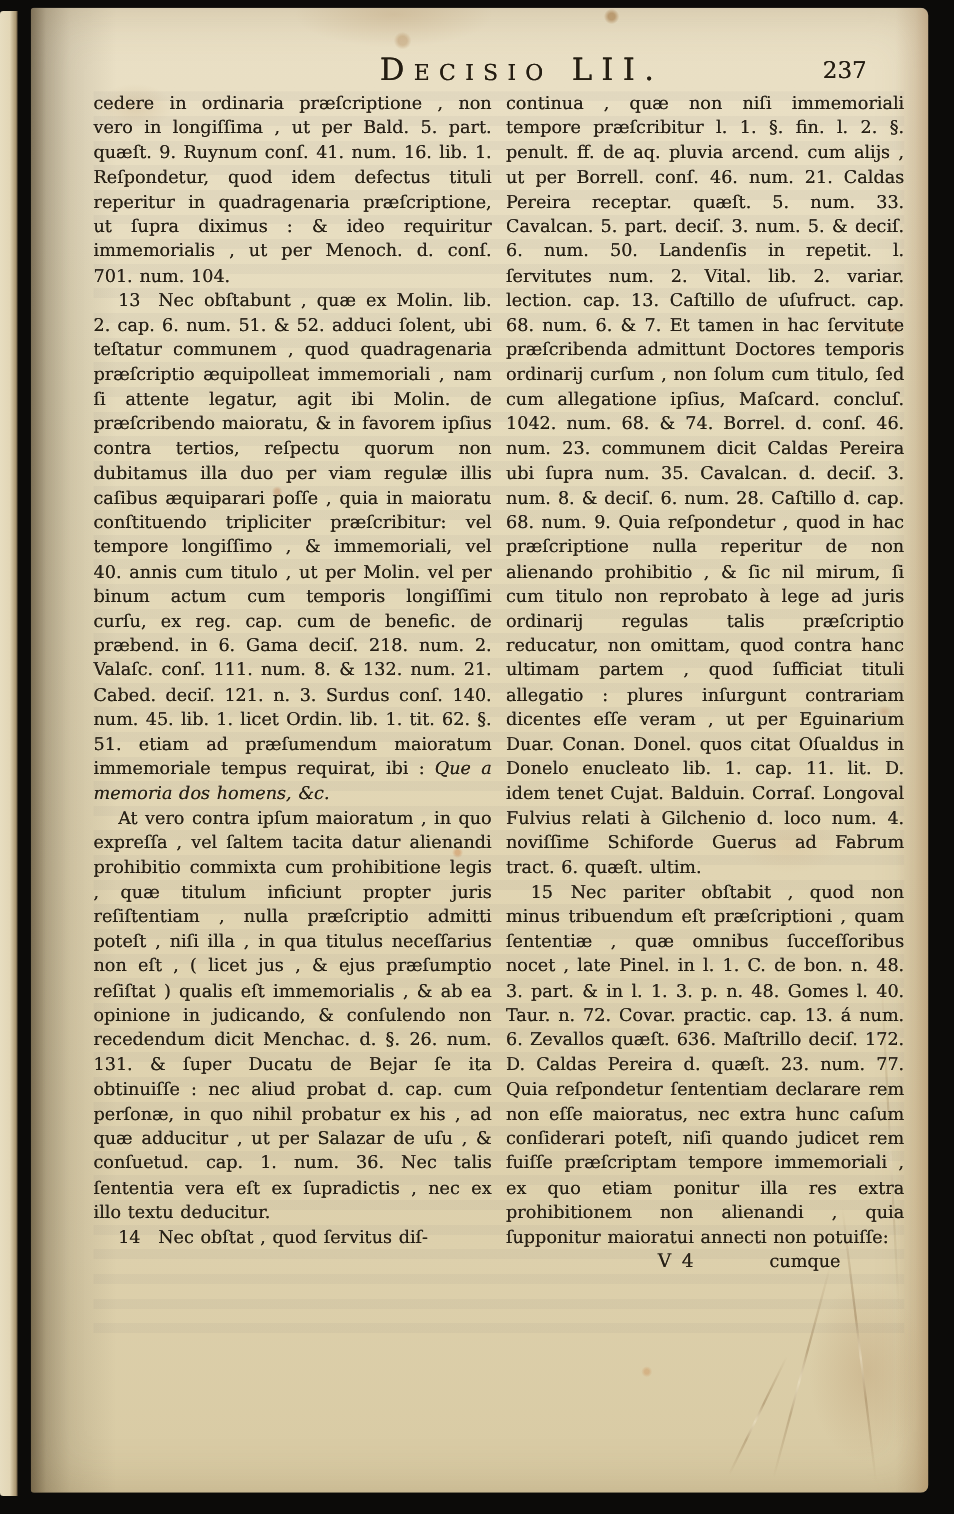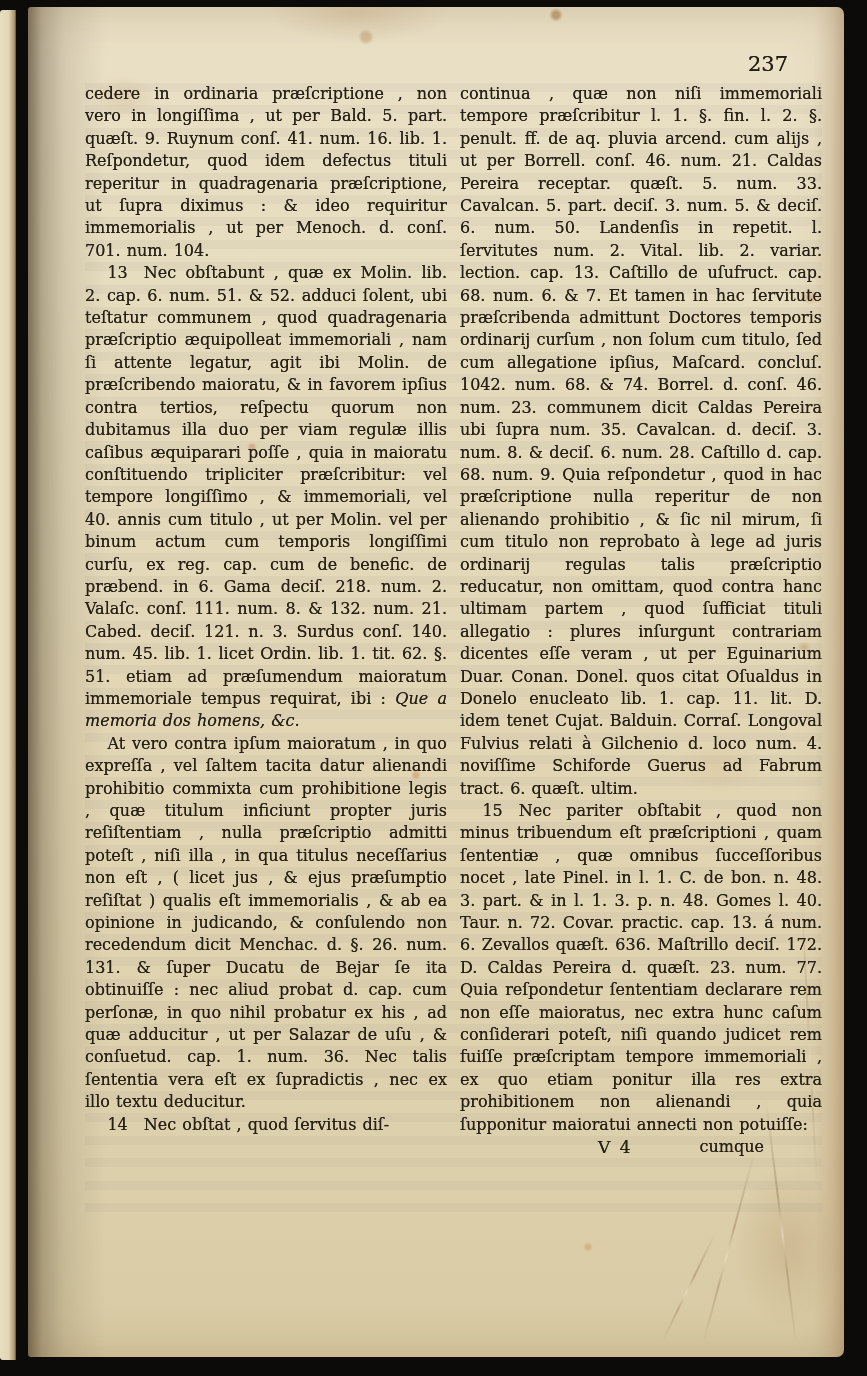--- a/index.html
+++ b/index.html
@@ -115,20 +115,21 @@
   <div class="prev-page"></div>
 
   <div class="page">
     <div class="stains"></div>
     <div class="wrinkle w1"></div>
     <div class="wrinkle w2"></div>
     <div class="wrinkle w3"></div>
     <div class="wrinkle w4"></div>
 
     <div class="header">
+      <div class="title">Decisio LII.</div>
       <div class="pagenum">237</div>
     </div>
 
     <div class="textblock">
       <div class="ghost"></div>
       <div class="columns">
         <div class="col">
           <div id="col-left-paras">
               <p class="para"><span>cedere in ordinaria præſcriptione , non vero in longiſſima , ut per Bald. 5. part. quæſt. 9. Ruynum conſ. 41. num. 16. lib. 1. Reſpondetur, quod idem defectus tituli reperitur in quadragenaria præſcriptione, ut ſupra diximus : &amp; ideo requiritur immemorialis , ut per Menoch. d. conſ. 701. num. 104.</span></p>
               <p class="para indent"><span>13 Nec obſtabunt , quæ ex Molin. lib. 2. cap. 6. num. 51. &amp; 52. adduci ſolent, ubi teſtatur communem , quod quadragenaria præſcriptio æquipolleat immemoriali , nam ſi attente legatur, agit ibi Molin. de præſcribendo maioratu, &amp; in favorem ipſius contra tertios, reſpectu quorum non dubitamus illa duo per viam regulæ illis caſibus æquiparari poſſe , quia in maioratu conſtituendo tripliciter præſcribitur: vel tempore longiſſimo , &amp; immemoriali, vel 40. annis cum titulo , ut per Molin. vel per binum actum cum temporis longiſſimi curſu, ex reg. cap. cum de benefic. de præbend. in 6. Gama deciſ. 218. num. 2. Valaſc. conſ. 111. num. 8. &amp; 132. num. 21. Cabed. deciſ. 121. n. 3. Surdus conſ. 140. num. 45. lib. 1. licet Ordin. lib. 1. tit. 62. §. 51. etiam ad præſumendum maioratum immemoriale tempus requirat, ibi : </span><span class="it">Que a memoria dos homens, &amp;c.</span></p>

